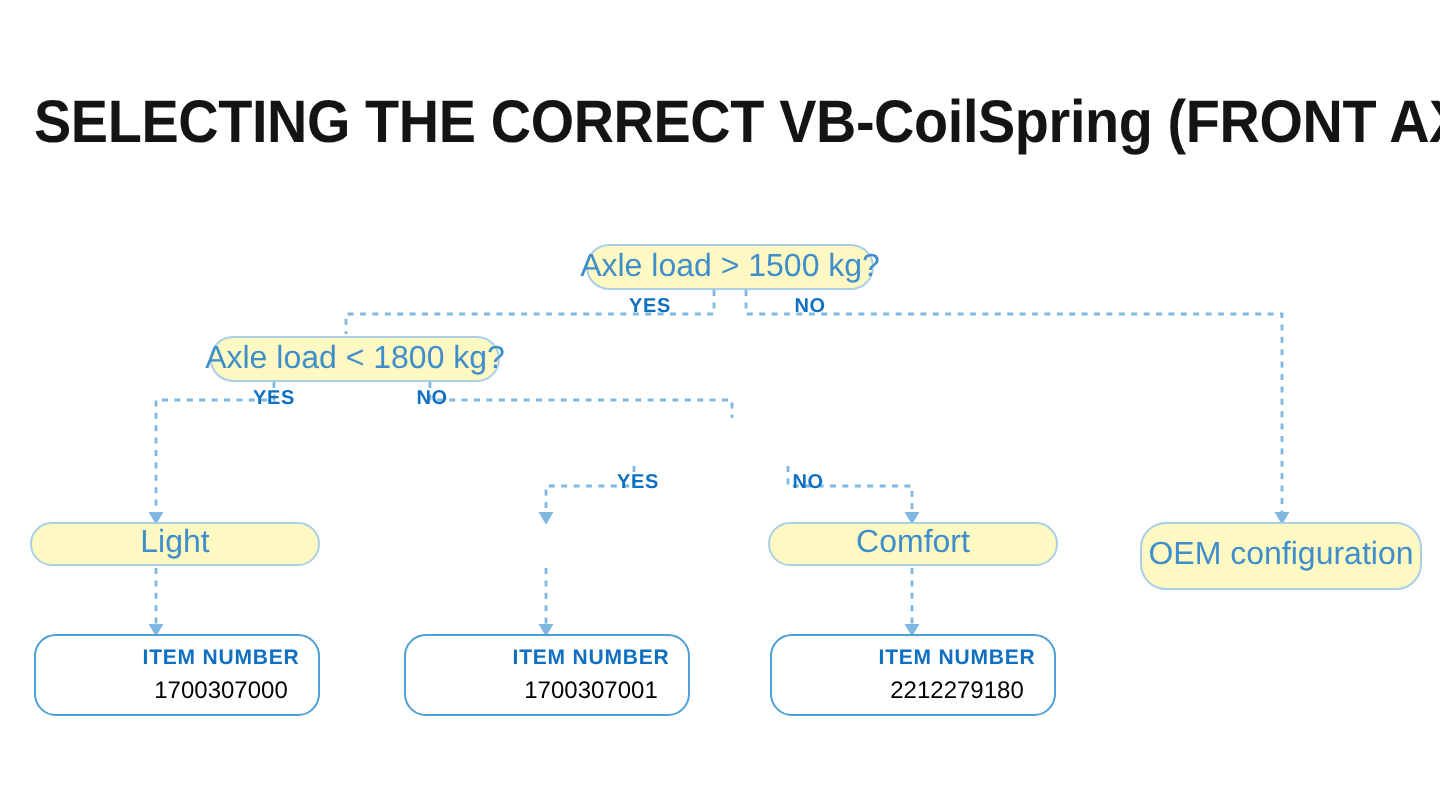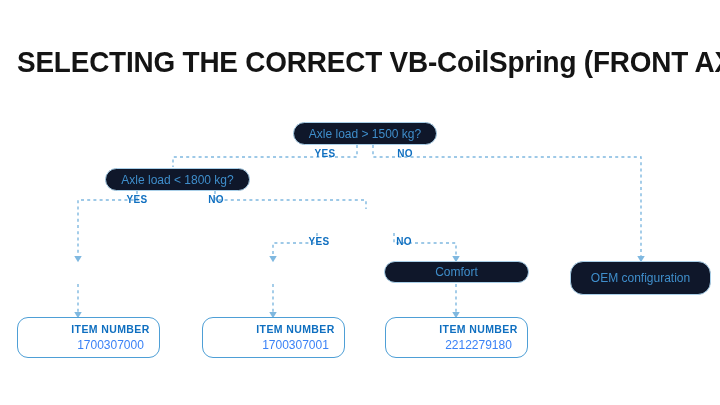--- a/index.html
+++ b/index.html
@@ -19,22 +19,22 @@
     white-space:nowrap;
   }
 
   
   #wires{position:absolute;left:0;top:0;width:720px;height:405px;}
 
   
   .node{
     position:absolute;box-sizing:border-box;
     display:flex;align-items:center;justify-content:center;
-    border:1.3px solid #a9cfe8;border-radius:14px;background:#0f172a;
-    color:#3f8ecb;font-size:12px;white-space:nowrap;
+    border:1.3px solid #a9cfe8;border-radius:14px;background:#fef9c3;
+    color:#3f8ecb;font-size:16px;white-space:nowrap;
   }
   .node.decision{border-radius:13px;}
   .node.result{border-radius:13px;}
 
   
   .vlabel{
     position:absolute;font-size:10px;font-weight:bold;
     color:#0f6fc0;letter-spacing:0.3px;white-space:nowrap;
     transform:translateX(-50%);
   }
@@ -45,21 +45,21 @@
     border:1.6px solid #4e9fd6;border-radius:11px;background:#ffffff;
     display:flex;flex-direction:column;align-items:center;
     justify-content:center;
     padding-left:44px;
   }
   .item-head{
     font-size:10.5px;font-weight:bold;color:#0f6fc0;
     letter-spacing:0.4px;line-height:14px;
   }
   .item-num{
-    font-size:12px;color:#3b82f6;line-height:17px;margin-top:1px;
+    font-size:12px;color:#000000;line-height:17px;margin-top:1px;
   }
 </style>
 </head>
 <body>
 
 <div id="stage">
 
   <div id="title">SELECTING THE CORRECT VB-CoilSpring (FRONT AXLE)</div>
 
   <svg id="wires" viewBox="0 0 720 405" xmlns="http://www.w3.org/2000/svg">
@@ -96,20 +96,23 @@
 
   <div class="node decision" style="left:105px;top:168px;width:145px;height:23px;justify-content:center;">
     <span>Axle load &lt; 1800 kg?</span>
   </div>
   <div class="vlabel" style="left:137px;top:194px;">YES</div>
   <div class="vlabel" style="left:216px;top:194px;">NO</div>
 
   <div class="vlabel" style="left:319px;top:236px;">YES</div>
   <div class="vlabel" style="left:404px;top:236px;">NO</div>
 
+  <div class="node result" style="left:15px;top:261px;width:145px;height:22px;">
+    <span>Light</span>
+  </div>
   <div class="node result" style="left:384px;top:261px;width:145px;height:22px;">
     <span>Comfort</span>
   </div>
   <div class="node result" style="left:570px;top:261px;width:141px;height:34px;">
     <span>OEM configuration</span>
   </div>
 
   <div class="item-box" style="left:17px;top:317px;width:143px;height:41px;">
     <span class="item-head">ITEM NUMBER</span>
     <span class="item-num">1700307000</span>

